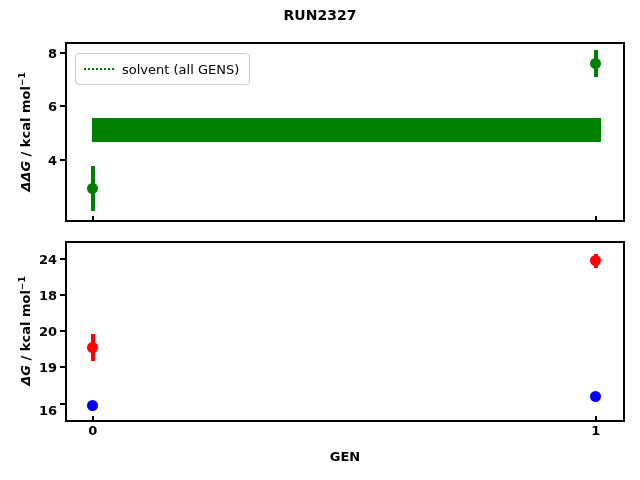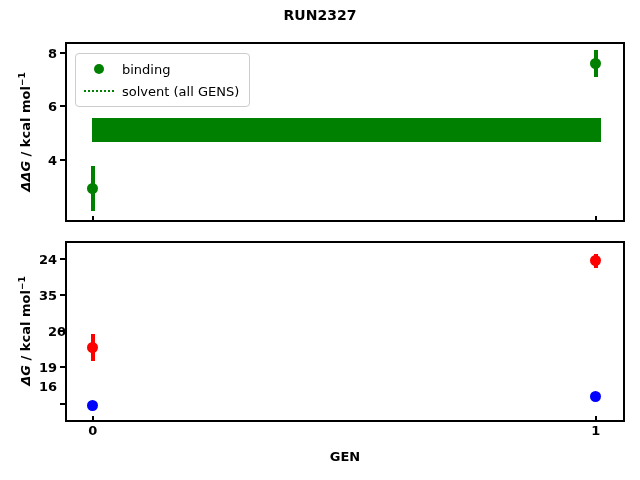--- a/index.html
+++ b/index.html
@@ -62,42 +62,36 @@
       <div class="xtick-mark" style="left: 24.6742px; top: 172px;"></div>
       <div class="xtick-mark" style="left: 527.842px; top: 172px;"></div>
       <div class="errbar" style="left: 23.6742px; width: 4px; top: 121.603px; height: 45.6794px; background: rgb(0, 128, 0);"></div>
       <div class="marker" style="left: 20.1742px; top: 138.943px; width: 11px; height: 11px; background: rgb(0, 128, 0);"></div>
       <div class="errbar" style="left: 526.842px; width: 4px; top: 6.06107px; height: 26.8702px; background: rgb(0, 128, 0);"></div>
       <div class="marker" style="left: 523.342px; top: 13.9962px; width: 11px; height: 11px; background: rgb(0, 128, 0);"></div>
       <div class="band" style="left: 24.6742px; width: 509.167px; top: 73.8931px; height: 24.1832px; background: rgb(0, 128, 0);"></div>
       <div class="legend">
         <div class="legend-row">
           <span class="legend-marker-cell">
-            <span class="legend-dot" style="background: rgb(0, 128, 0);"></span>
-          </span>
-          <span class="legend-label">binding</span>
-        </div>
-        <div class="legend-row">
-          <span class="legend-marker-cell">
             <span class="legend-dotted-line" style="border-top-color: rgb(0, 128, 0);"></span>
           </span>
           <span class="legend-label">solvent (all GENS)</span>
         </div>
       </div>
     </div>
 
   <div class="axes" id="ax1" style="left:65px;top:241px;width:560px;height:181px;">
       <div class="ytick-mark" style="left: -7px; top: 159.551px;"></div>
-      <div class="ytick-label" style="left: -10px; top: 143px;">16</div>
+      <div class="ytick-label" style="left: -10px; top: 167px;">16</div>
       <div class="ytick-mark" style="left: -7px; top: 123.429px;"></div>
       <div class="ytick-label" style="left: -10px; top: 124.429px;">19</div>
       <div class="ytick-mark" style="left: -7px; top: 87.3061px;"></div>
-      <div class="ytick-label" style="left: -10px; top: 88.3061px; margin-left: 9px;">20</div>
+      <div class="ytick-label" style="left: -10px; top: 88.3061px;">20</div>
       <div class="ytick-mark" style="left: -7px; top: 51.1837px;"></div>
-      <div class="ytick-label" style="left: -10px; top: 52.1837px;">35</div>
+      <div class="ytick-label" style="left: -10px; top: 52.1837px;">18</div>
       <div class="ytick-mark" style="left: -7px; top: 15.0612px;"></div>
       <div class="ytick-label" style="left: -10px; top: 16.0612px;">24</div>
       <div class="xtick-mark" style="left: 24.6742px; top: 173px;"></div>
       <div class="xtick-label" style="left: 25.6742px; top: 180px;">0</div>
       <div class="xtick-mark" style="left: 527.842px; top: 173px;"></div>
       <div class="xtick-label" style="left: 528.842px; top: 180px;">1</div>
       <div class="errbar" style="left: 23.6742px; width: 4px; top: 159.648px; height: 5.41837px; background: rgb(0, 0, 255);"></div>
       <div class="marker" style="left: 20.1742px; top: 156.857px; width: 11px; height: 11px; background: rgb(0, 0, 255);"></div>
       <div class="errbar" style="left: 526.842px; width: 4px; top: 151.52px; height: 3.61224px; background: rgb(0, 0, 255);"></div>
       <div class="marker" style="left: 523.342px; top: 147.827px; width: 11px; height: 11px; background: rgb(0, 0, 255);"></div>

